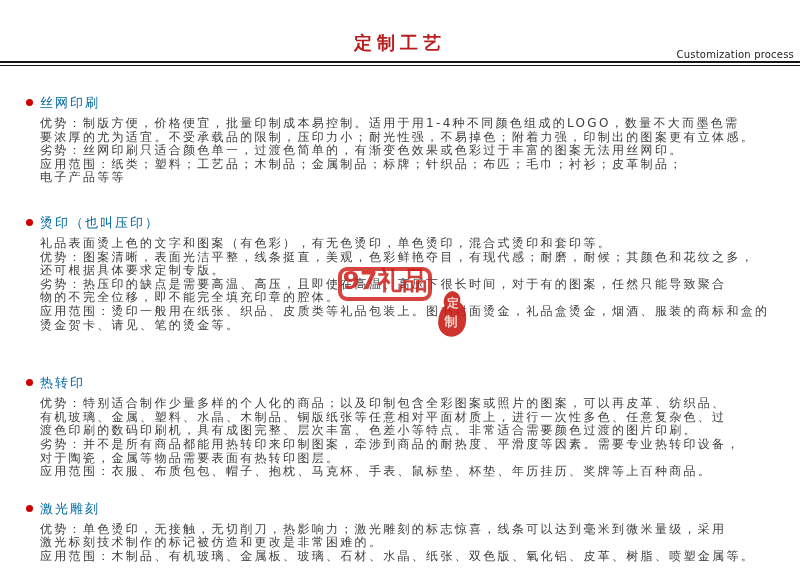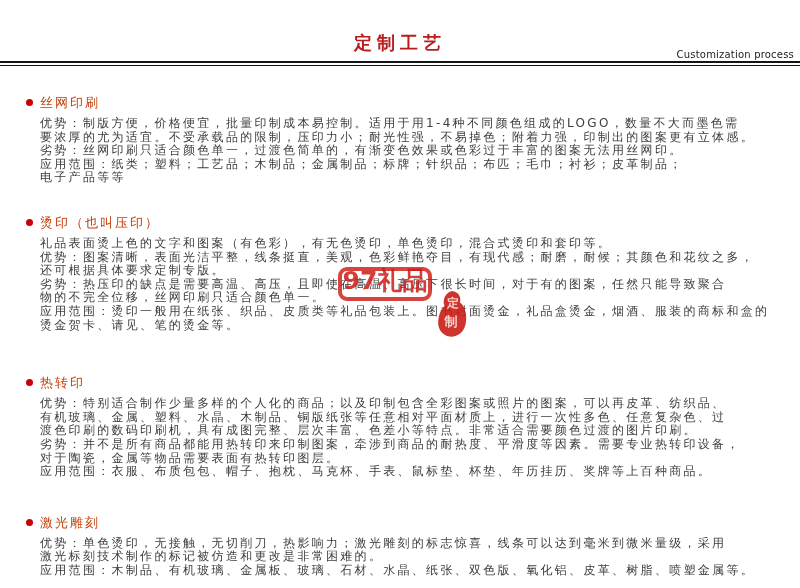--- a/index.html
+++ b/index.html
@@ -25,25 +25,25 @@
   .rule-thick { height:2px; background:#141414; }
   .rule-gap   { height:2px; background:transparent; }
   .rule-thin  { height:1px; background:#141414; }
 
   
   .content { padding-left:40px; padding-right:10px; position:relative; }
   .section { position:relative; }
   .sec-1 { margin-top:29px; }
   .sec-2 { margin-top:30px; }
   .sec-3 { margin-top:43px; }
-  .sec-4 { margin-top:36px; }
+  .sec-4 { margin-top:22px; }
   .section-heading {
     position:relative;
     font-size:13px; line-height:16px;
-    color:#c2410c; letter-spacing:2px;
+    color:#0369a1; letter-spacing:2px;
     margin-bottom:6px;
   }
   .bullet {
     position:absolute; left:-14px; top:4px;
     width:7px; height:7px; border-radius:50%;
     background:#cc0000;
   }
   .body-lines { }
   .line {
     white-space:nowrap;
@@ -104,21 +104,21 @@
   <div class="section sec-2">
     <div class="section-heading">
       <span class="bullet"></span>
       <span>烫印（也叫压印）</span>
     </div>
     <div class="body-lines">
       <div class="line">礼品表面烫上色的文字和图案（有色彩），有无色烫印，单色烫印，混合式烫印和套印等。</div>
       <div class="line">优势：图案清晰，表面光洁平整，线条挺直，美观，色彩鲜艳夺目，有现代感；耐磨，耐候；其颜色和花纹之多，</div>
       <div class="line">还可根据具体要求定制专版。</div>
       <div class="line">劣势：热压印的缺点是需要高温、高压，且即使在高温、高压下很长时间，对于有的图案，任然只能导致聚合</div>
-      <div class="line">物的不完全位移，丝网印刷只适合颜色单一。</div>
+      <div class="line">物的不完全位移，即不能完全填充印章的腔体。</div>
       <div class="line">应用范围：烫印一般用在纸张、织品、皮质类等礼品包装上。图书封面烫金，礼品盒烫金，烟酒、服装的商标和盒的</div>
       <div class="line">烫金贺卡、请见、笔的烫金等。</div>
     </div>
   </div>
 
   <div class="section sec-3">
     <div class="section-heading">
       <span class="bullet"></span>
       <span>热转印</span>
     </div>

